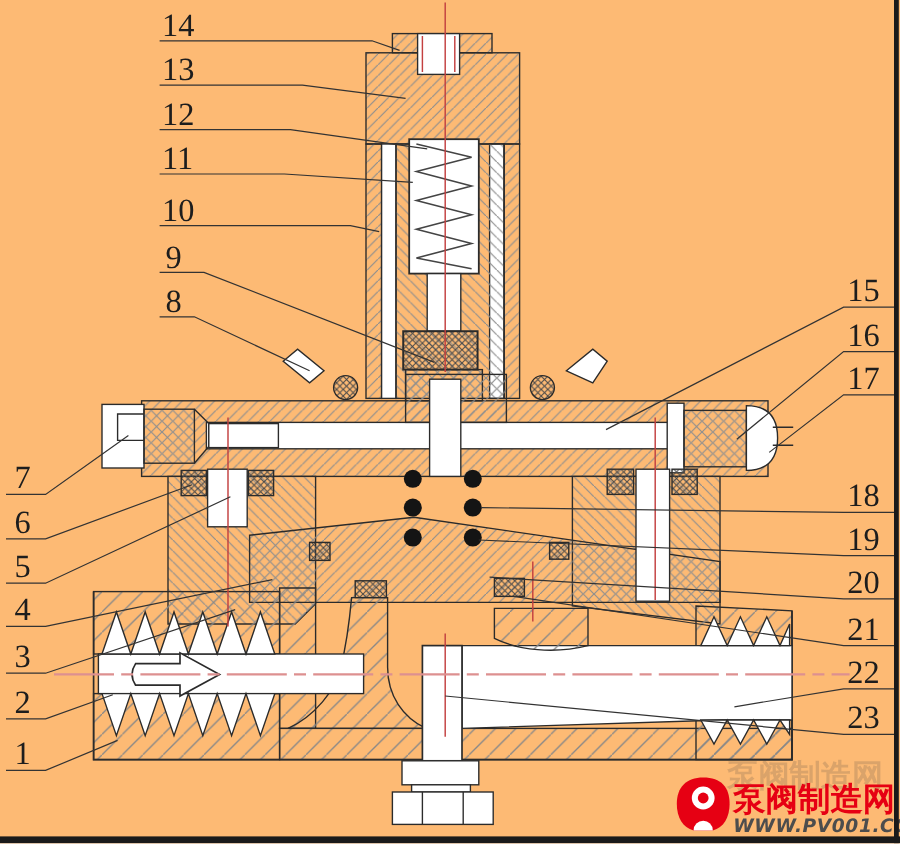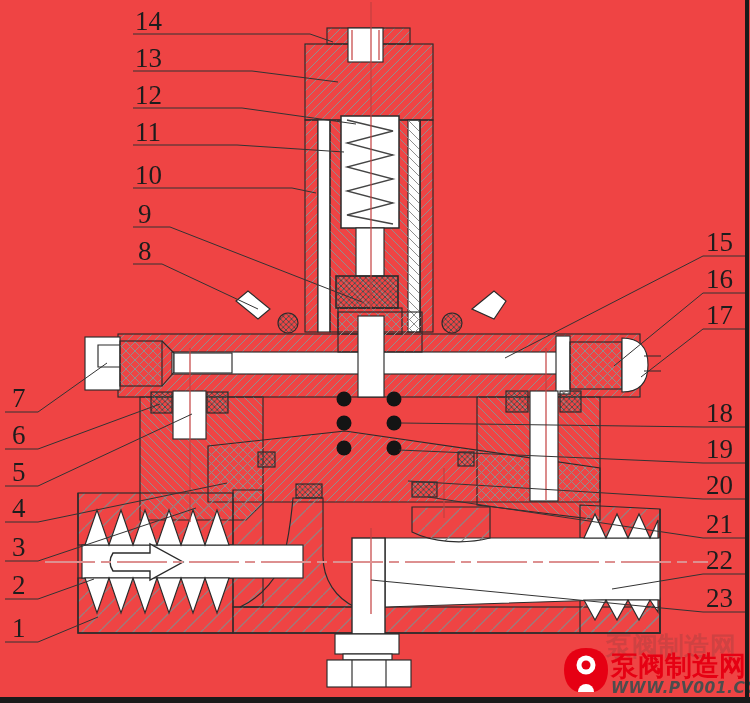--- a/index.html
+++ b/index.html
@@ -1,16 +1,16 @@
 <!DOCTYPE html>
 <html><head>
 <meta charset="utf-8">
 <style>
   html,body{margin:0;padding:0;background:#ffffff;}
-  .page{position:relative;width:750px;height:703px;background:#ef4444;overflow:hidden;
+  .page{position:relative;width:750px;height:703px;background:#fdba74;overflow:hidden;
         font-family:"Liberation Serif",serif;}
   svg{position:absolute;left:0;top:0;}
   text.callout{font-family:"Liberation Serif",serif;font-size:27px;fill:#1d1d1d;}
   .brand-name{font-family:"DejaVu Sans",sans-serif;font-weight:bold;}
   .brand-url{font-family:"DejaVu Sans",sans-serif;font-weight:bold;font-style:italic;}
 </style>
 </head>
 <body>
 
 <div class="page">

